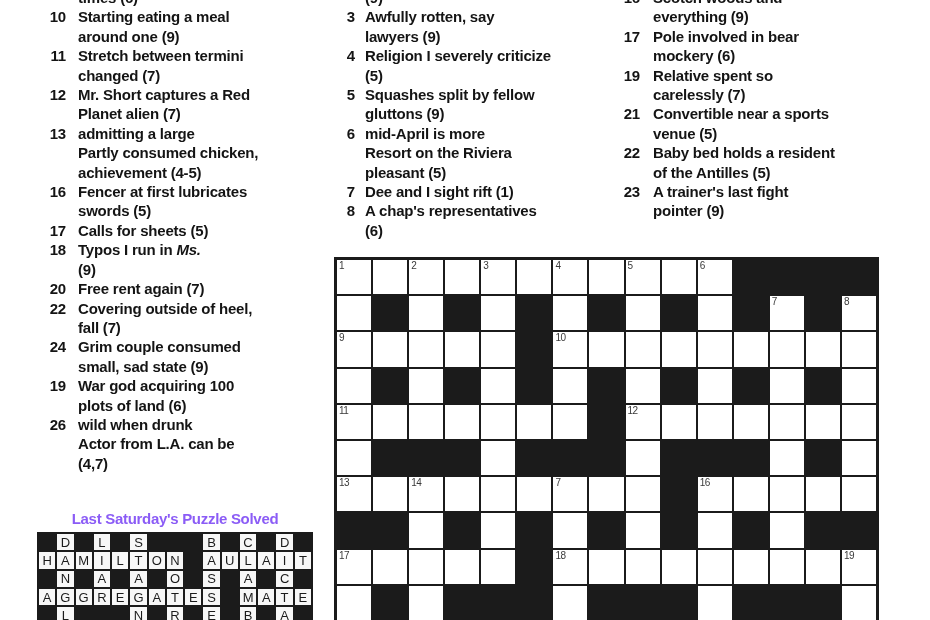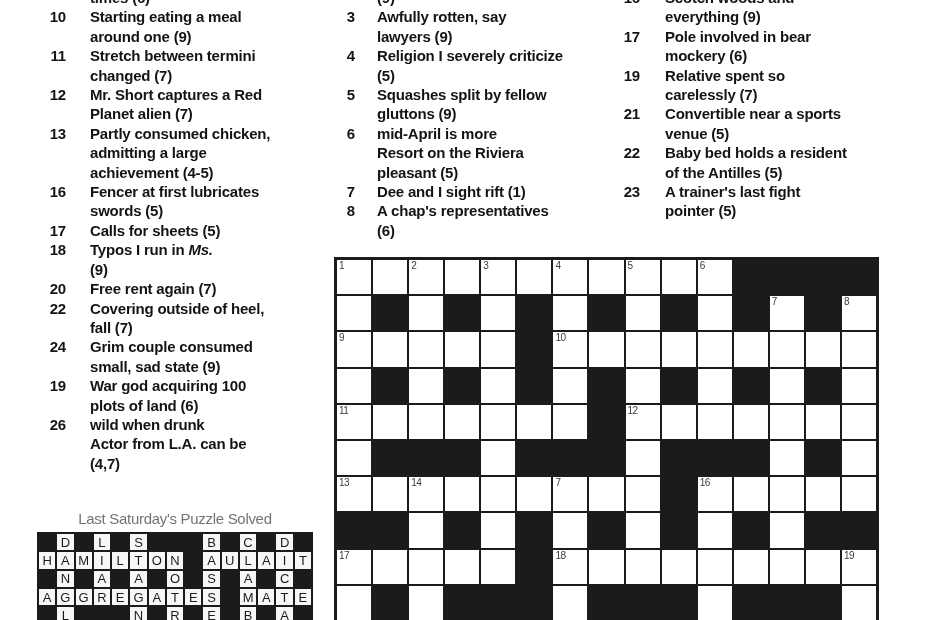--- a/index.html
+++ b/index.html
@@ -29,21 +29,21 @@
   #col-left  .clue .clue-num{width:28px;}
   #col-middle .clue{padding-left:35px;}
   #col-middle .clue .clue-num{width:25px;}
   #col-right .clue{padding-left:45px;}
   #col-right .clue .clue-num{width:32px;}
   .clue-num{
     position:absolute;left:0;top:0;
     text-align:right;
     font-weight:700;
   }
-  .clue-line{white-space:nowrap;margin-left:12px;}
+  .clue-line{white-space:nowrap;}
   
   #main-grid{
     position:absolute;
     left:334px;top:257px;
     width:545px;height:402px;
     box-sizing:border-box;
     border:2px solid #1b1b1b;
     background:#fff;
     display:grid;
     grid-template-columns:repeat(15,1fr);
@@ -60,23 +60,23 @@
     position:absolute;left:2px;top:1px;
     font-size:10px;line-height:10px;
     font-weight:400;color:#3a3a3a;
     letter-spacing:-0.5px;
   }
   
   #solved-title{
     position:absolute;
     left:30px;top:510px;width:290px;
     text-align:center;
-    font-size:15px;font-weight:400;
+    font-size:15px;font-weight:700;
     letter-spacing:-0.3px;
-    color:#737373;
+    color:#8b5cf6;
   }
   #solved-grid{
     position:absolute;
     left:37px;top:532px;
     width:276px;height:92px;
     box-sizing:border-box;
     background:#1b1b1b;
     padding:2px;
     display:grid;
     grid-template-columns:repeat(15,1fr);
@@ -109,22 +109,22 @@
         <div class="clue-line">Stretch between termini</div>
         <div class="clue-line">changed (7)</div>
       </div>
       <div class="clue">
         <span class="clue-num">12</span>
         <div class="clue-line">Mr. Short captures a Red</div>
         <div class="clue-line">Planet alien (7)</div>
       </div>
       <div class="clue">
         <span class="clue-num">13</span>
+        <div class="clue-line">admitting a large</div>
         <div class="clue-line">Partly consumed chicken,</div>
-        <div class="clue-line">admitting a large</div>
         <div class="clue-line">achievement (4-5)</div>
       </div>
       <div class="clue">
         <span class="clue-num">16</span>
         <div class="clue-line">Fencer at first lubricates</div>
         <div class="clue-line">swords (5)</div>
       </div>
       <div class="clue">
         <span class="clue-num">17</span>
         <div class="clue-line">Calls for sheets (5)</div>
@@ -218,21 +218,21 @@
         <div class="clue-line">venue (5)</div>
       </div>
       <div class="clue">
         <span class="clue-num">22</span>
         <div class="clue-line">Baby bed holds a resident</div>
         <div class="clue-line">of the Antilles (5)</div>
       </div>
       <div class="clue">
         <span class="clue-num">23</span>
         <div class="clue-line">A trainer's last fight</div>
-        <div class="clue-line">pointer (5)</div>
+        <div class="clue-line">pointer (9)</div>
       </div>
     </div>
 
   <div id="solved-title">Last Saturday's Puzzle Solved</div>
   <div id="solved-grid">
       <div class="scell"></div>
       <div class="scell letter">D</div>
       <div class="scell"></div>
       <div class="scell letter">L</div>
       <div class="scell"></div>

